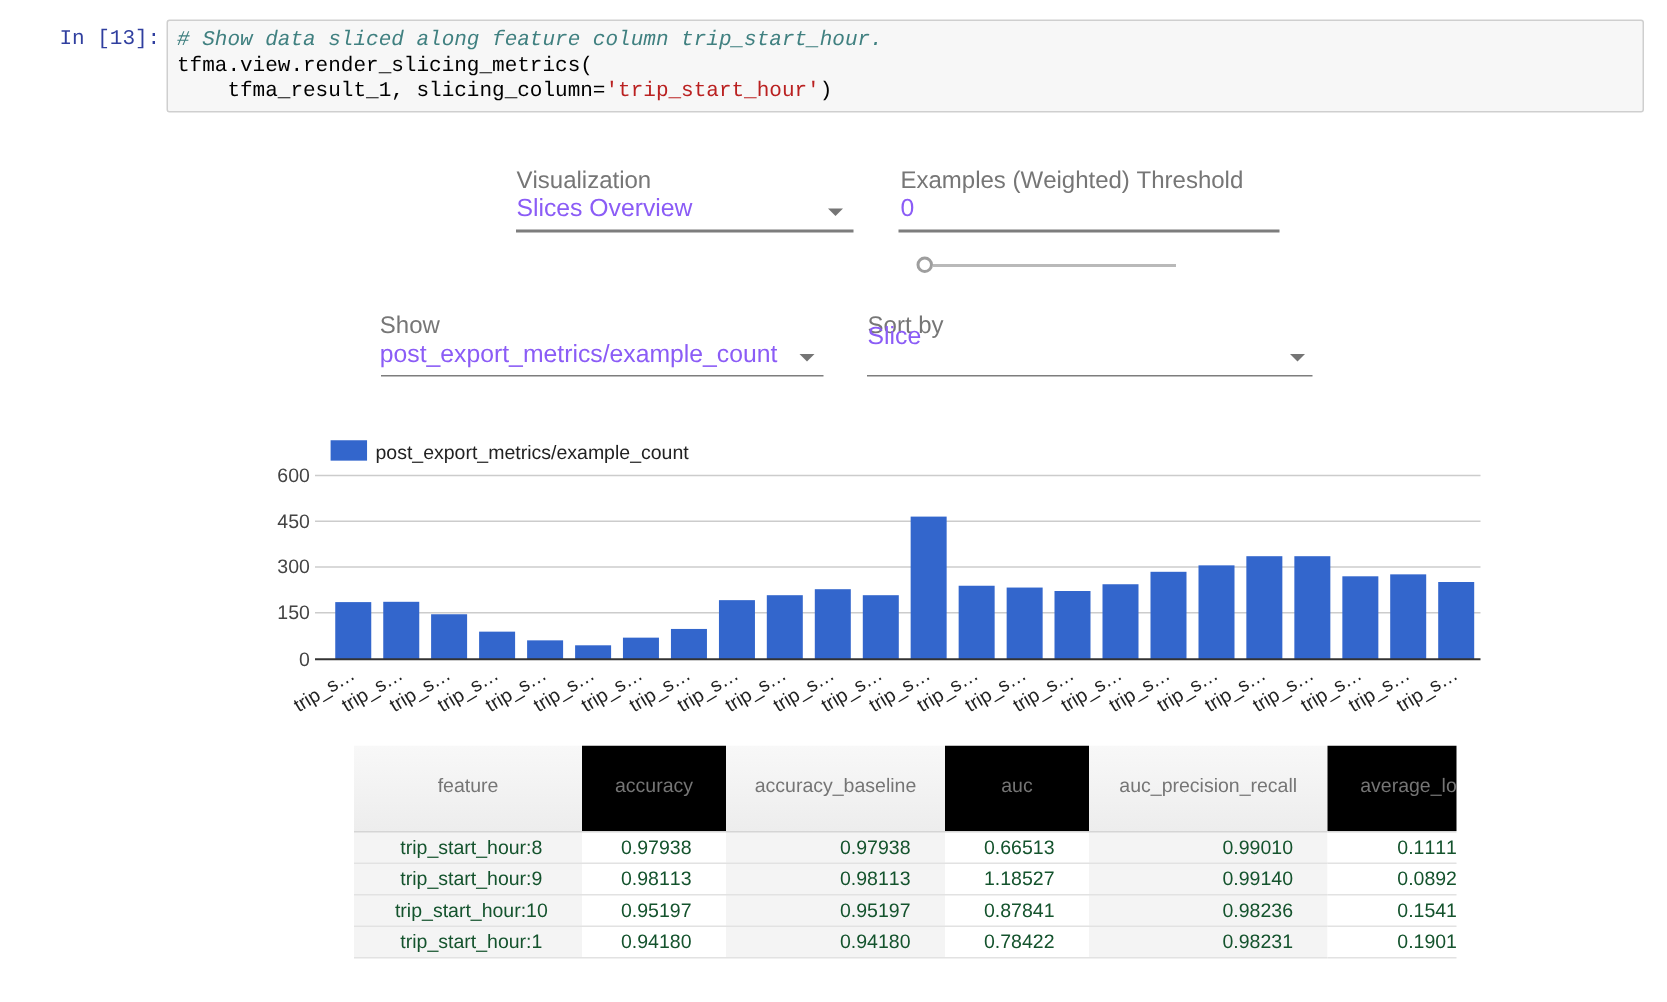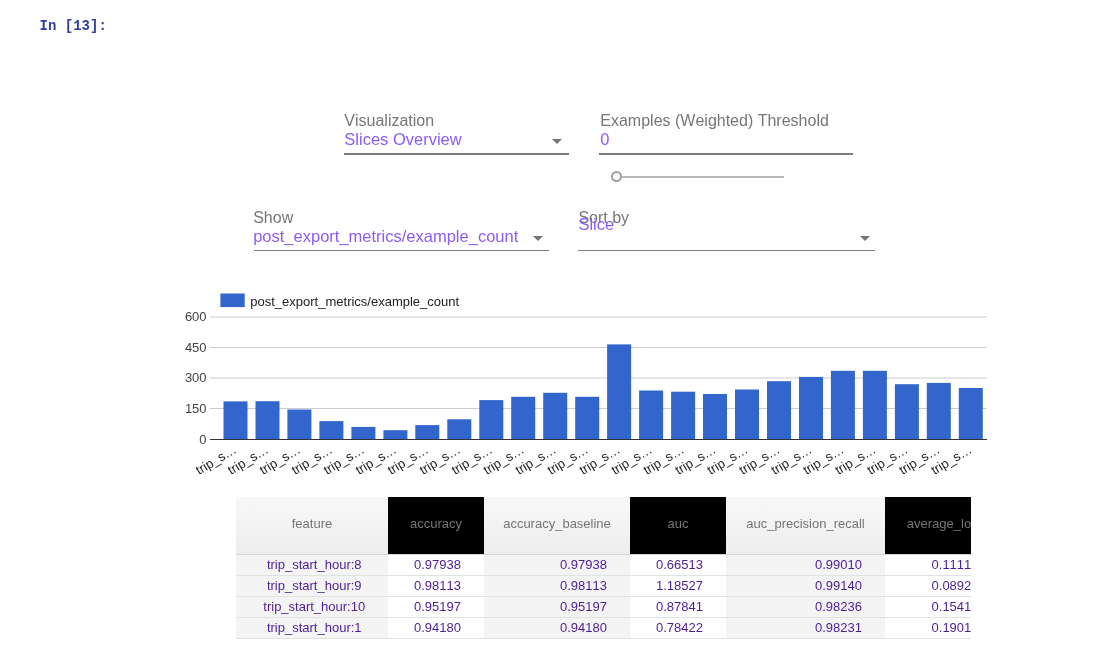--- a/index.html
+++ b/index.html
@@ -2,50 +2,53 @@
 <html><head>
 <meta charset="utf-8">
 <style>
 * { margin:0; padding:0; box-sizing:border-box; }
 html,body { background:#ffffff; }
 body { font-family:"Liberation Sans", sans-serif; font-kerning:none; }
 #page { position:relative; width:1111px; height:668px; overflow:hidden; background:#fff;
   font-family:"Liberation Sans", sans-serif; font-kerning:none; }
 
 #prompt { position:absolute; left:39.6px; top:19.2px; font-family:"Liberation Mono",monospace;
-  font-size:14px; line-height:1; color:#303f9f; white-space:pre;font-weight:bold; }
+  font-size:14px; line-height:1; color:#303f9f; white-space:pre; }
 #codebox { position:absolute; left:110.5px; top:12.5px; width:985px; height:62px;
   background:#f7f7f7; border:1px solid #cfcfcf; border-radius:2px;
   font-family:"Liberation Mono",monospace; font-size:14px; line-height:17.2px;
   padding:5.2px 4px 0 6.5px; white-space:pre; color:#000; }
 .cmt { color:#408080; font-style:italic; }
 .str { color:#ba2121; }
 
 .lbl { position:absolute; font-size:16px; line-height:1; color:#767676; white-space:pre; }
 .val { position:absolute; font-size:16.5px; line-height:1; color:#8b5cf6; white-space:pre; }
 .ul  { position:absolute; height:1.3px; background:#7d7d7d; }
 .arr { position:absolute; width:0; height:0; border-left:5px solid transparent;
   border-right:5px solid transparent; border-top:5px solid #757575; }
 
 #tablewrap { position:absolute; left:236px; top:497px; width:735px; height:171px; overflow:hidden; }
 table { border-collapse:collapse; table-layout:fixed; width:780px; font-size:13px;
   font-family:"Liberation Sans", sans-serif; }
 th { height:57px; font-weight:normal; color:#757575; text-align:center;
   background:#000000; border-bottom:1px solid #d5d5d5; padding-bottom:3px; }
 th.odd { background:linear-gradient(180deg, #f8f8f8, #ededed); }
-td { height:21px; color:#4c1d95; border-bottom:1px solid #e2e2e2; background:#fff; }
+td { height:21px; color:#14532d; border-bottom:1px solid #e2e2e2; background:#fff; }
 td.odd { background:#f4f4f4; }
 td.num { text-align:right; padding-right:23px; }
 td.feat { text-align:center; padding-left:4.5px; }
 </style>
 </head>
 <body>
 <div id="page">
 
   <div id="prompt">In [13]:</div>
+  <div id="codebox"><span class="cmt"># Show data sliced along feature column trip_start_hour.</span>
+tfma.view.render_slicing_metrics(
+    tfma_result_1, slicing_column=<span class="str">'trip_start_hour'</span>)</div>
 
   <div class="lbl" style="left:344.3px; top:112.5px;">Visualization</div>
   <div class="val" style="left:344.3px; top:131.2px;">Slices Overview</div>
   <div class="arr" style="left:552px; top:138.9px;"></div>
   <div class="ul" style="left:343.8px; top:153.4px; width:225.3px;"></div>
 
   <div class="lbl" style="left:600.3px; top:112.5px;">Examples (Weighted) Threshold</div>
   <div class="val" style="left:600.3px; top:131.2px;">0</div>
   <div class="ul" style="left:599.4px; top:153.4px; width:253.4px;"></div>
 

